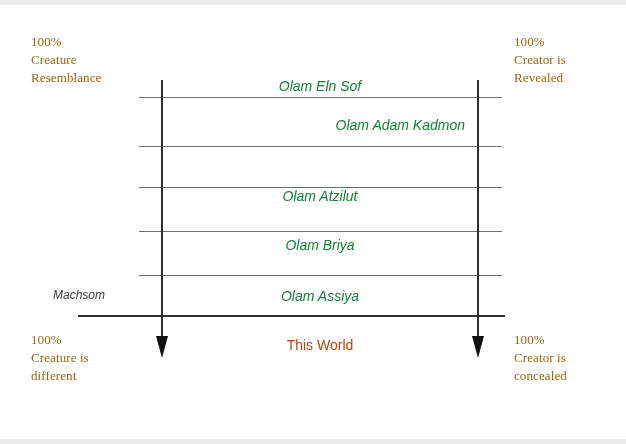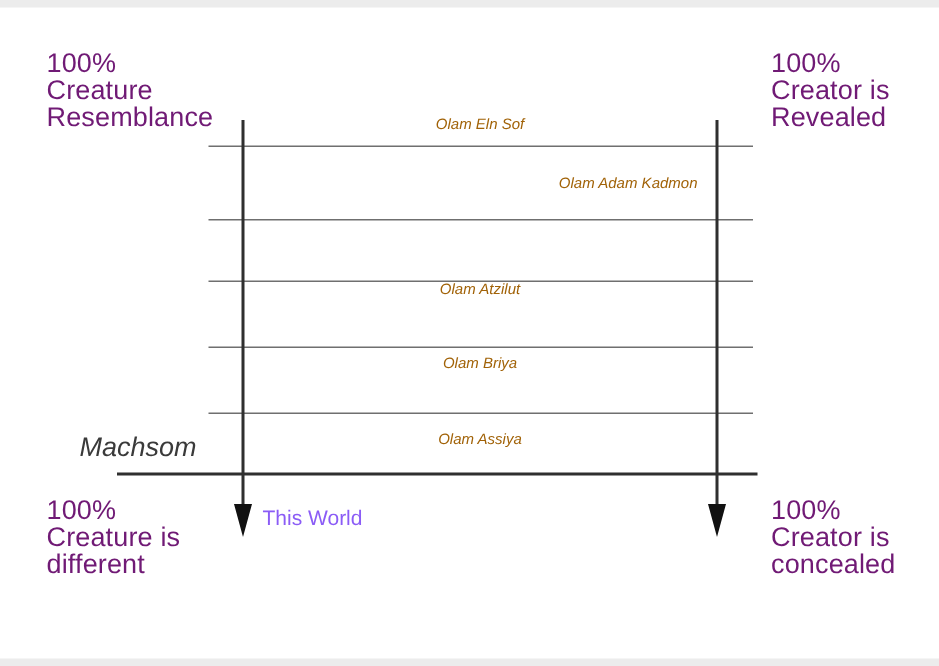--- a/index.html
+++ b/index.html
@@ -26,25 +26,26 @@
     width: 626px;
     height: 5px;
     background: #ececec;
   }
   .edge-band.top { top: 0; }
   .edge-band.bottom { bottom: 0; }
 
   
   .corner-note {
     position: absolute;
-    font-size: 18px;
+    font-size: 13px;
     line-height: 18px;
-    color: #701a75;
+    color: #a16207;
     white-space: pre-line;
     letter-spacing: 0.1px;
+    font-family: Liberation Serif, serif;
   }
   .corner-note.tl { left: 31px; top: 33px; text-align: left; }
   .corner-note.tr { left: 514px; top: 33px; text-align: left; }
   .corner-note.bl { left: 31px; top: 331px; text-align: left; }
   .corner-note.br { left: 514px; top: 331px; text-align: left; }
 
   
   .world-stack {
     position: absolute;
     left: 0;
@@ -57,37 +58,37 @@
     height: 1px;
     background: #6f6f6f;
   }
   .hline.thick {
     height: 2px;
     background: #2f2f2f;
   }
   .world-label {
     position: absolute;
     font-style: italic;
-    font-size: 10px;
-    color: #a16207;
+    font-size: 14px;
+    color: #15803d;
     text-align: center;
     white-space: nowrap;
   }
   .plain-label {
     position: absolute;
     font-style: normal;
     font-size: 14px;
-    color: #8b5cf6;
-    text-align: left;
+    color: #c2410c;
+    text-align: center;
     white-space: nowrap;
   }
   .side-label {
     position: absolute;
     font-style: italic;
-    font-size: 18px;
+    font-size: 12px;
     color: #3a3a3a;
     white-space: nowrap;
   }
 
   
   .v-arrow {
     position: absolute;
     width: 14px;
   }
   .v-arrow .shaft {

